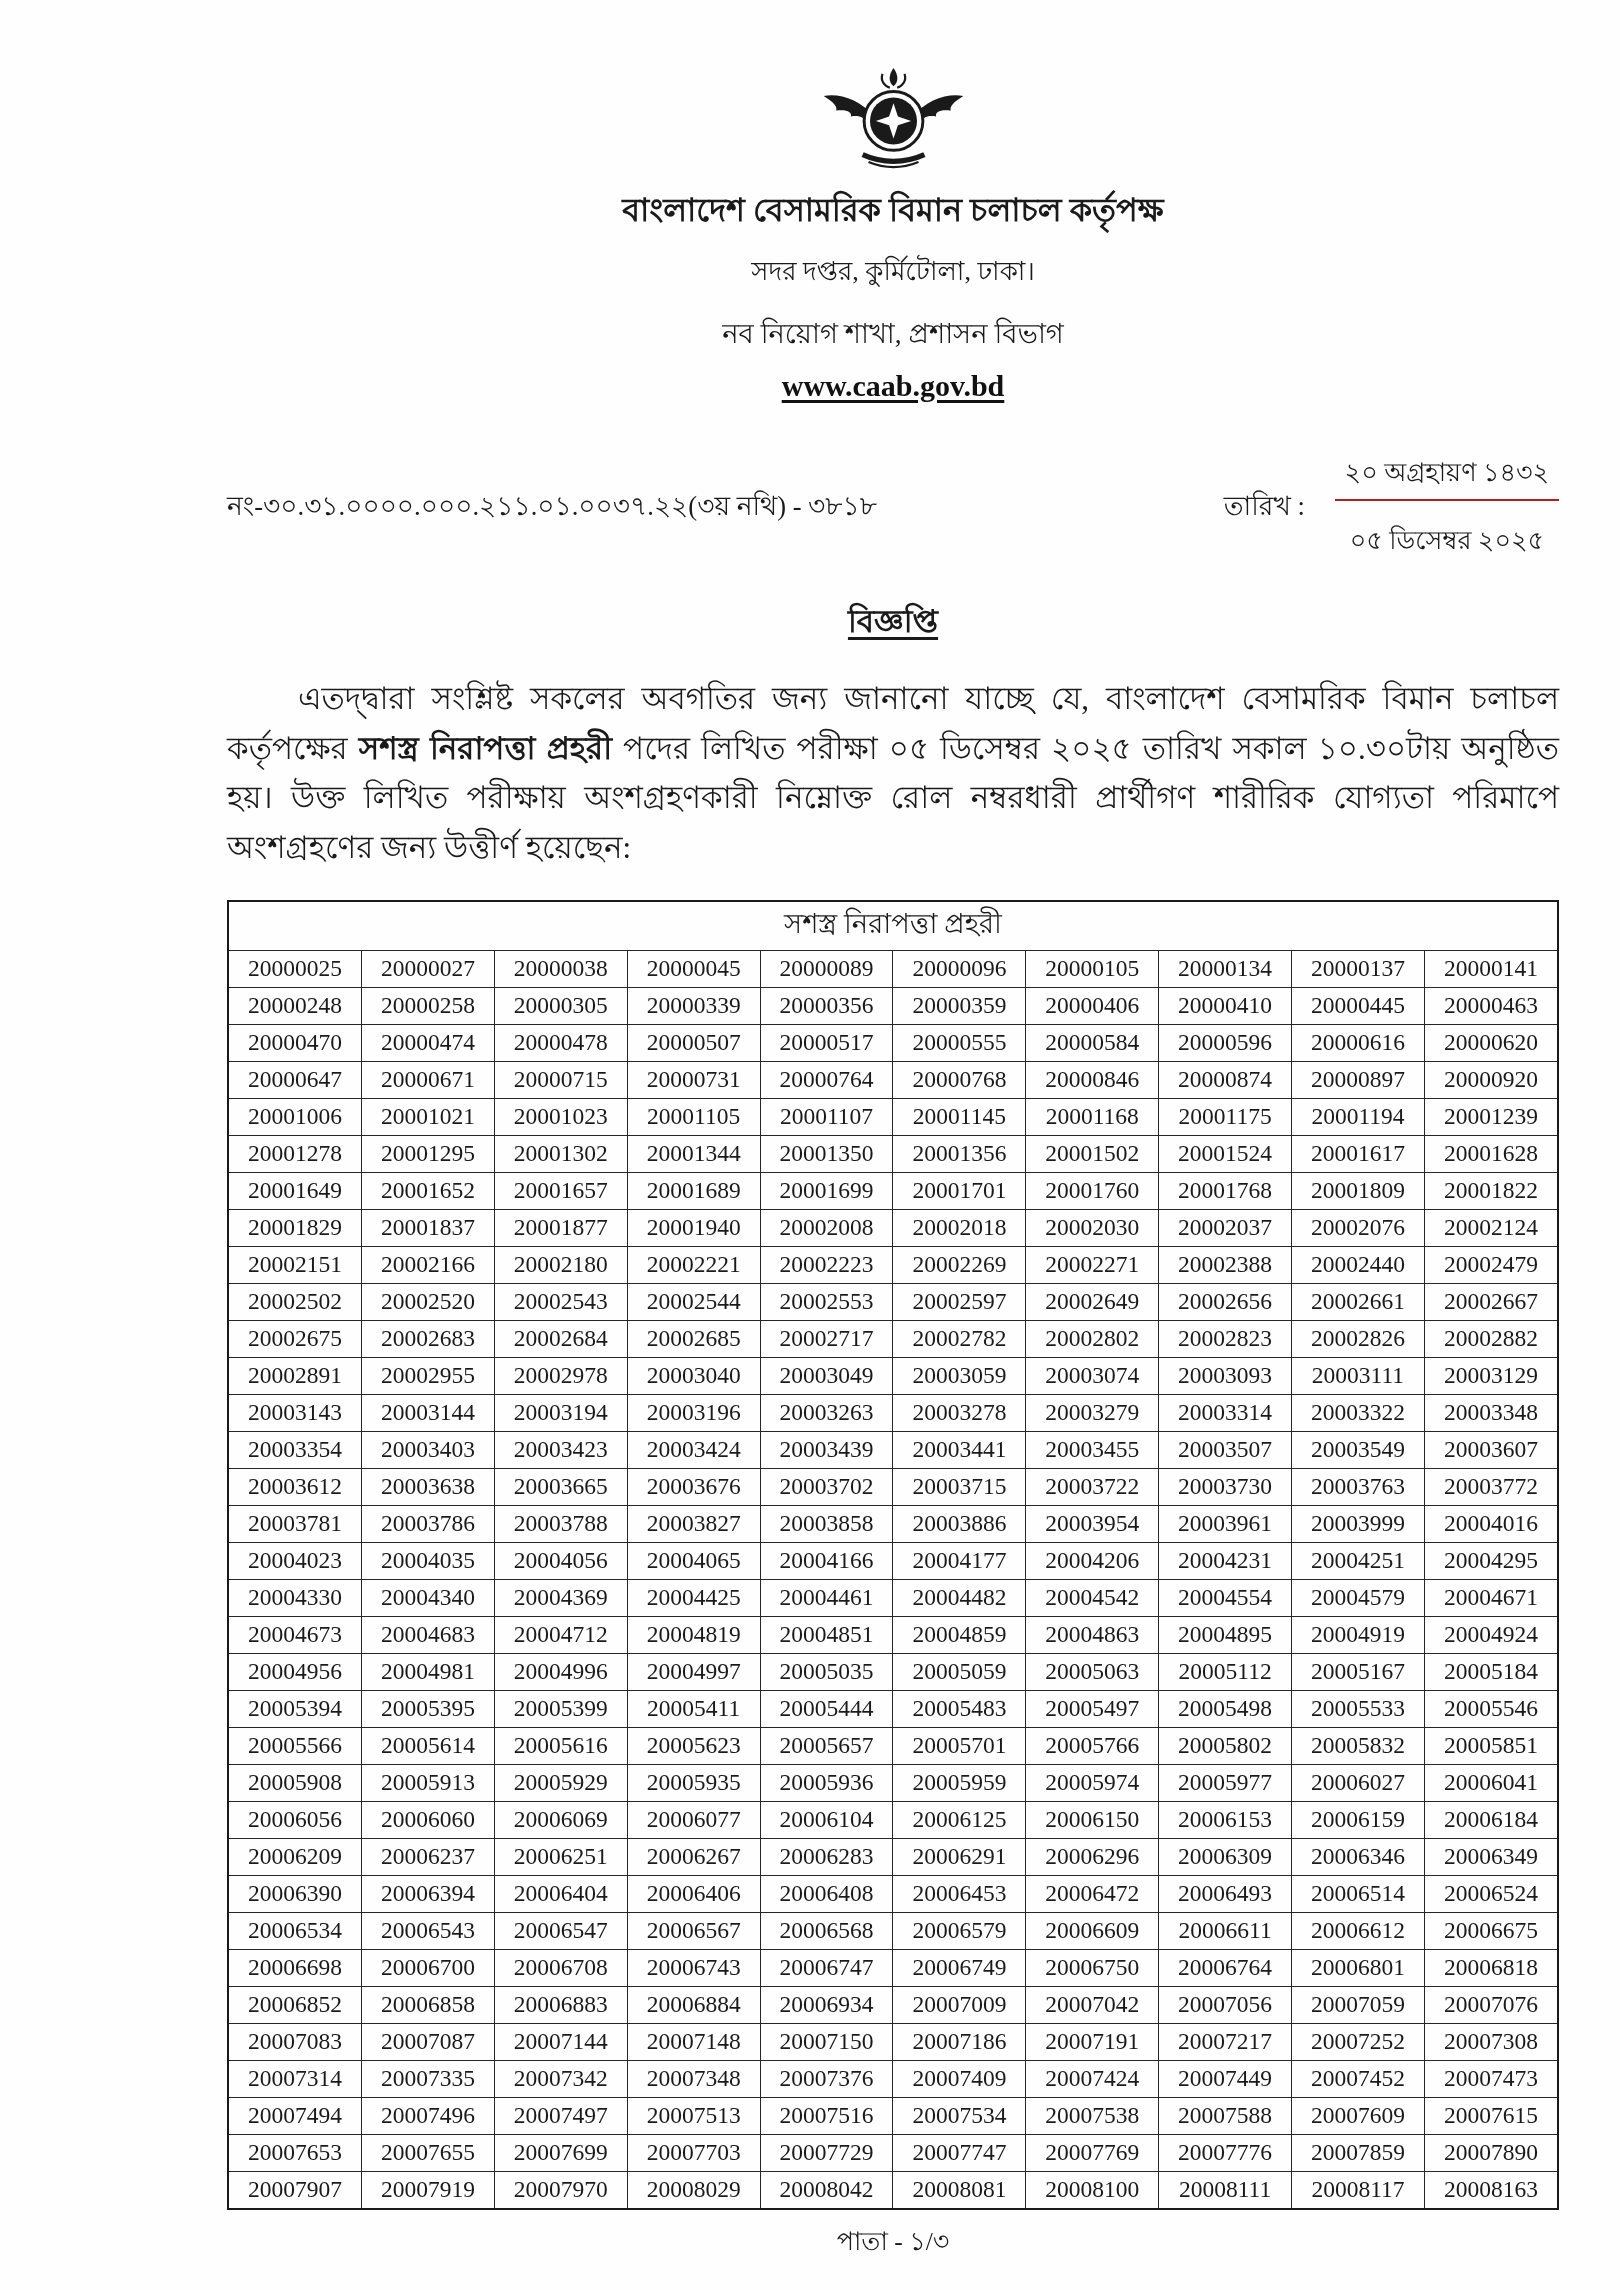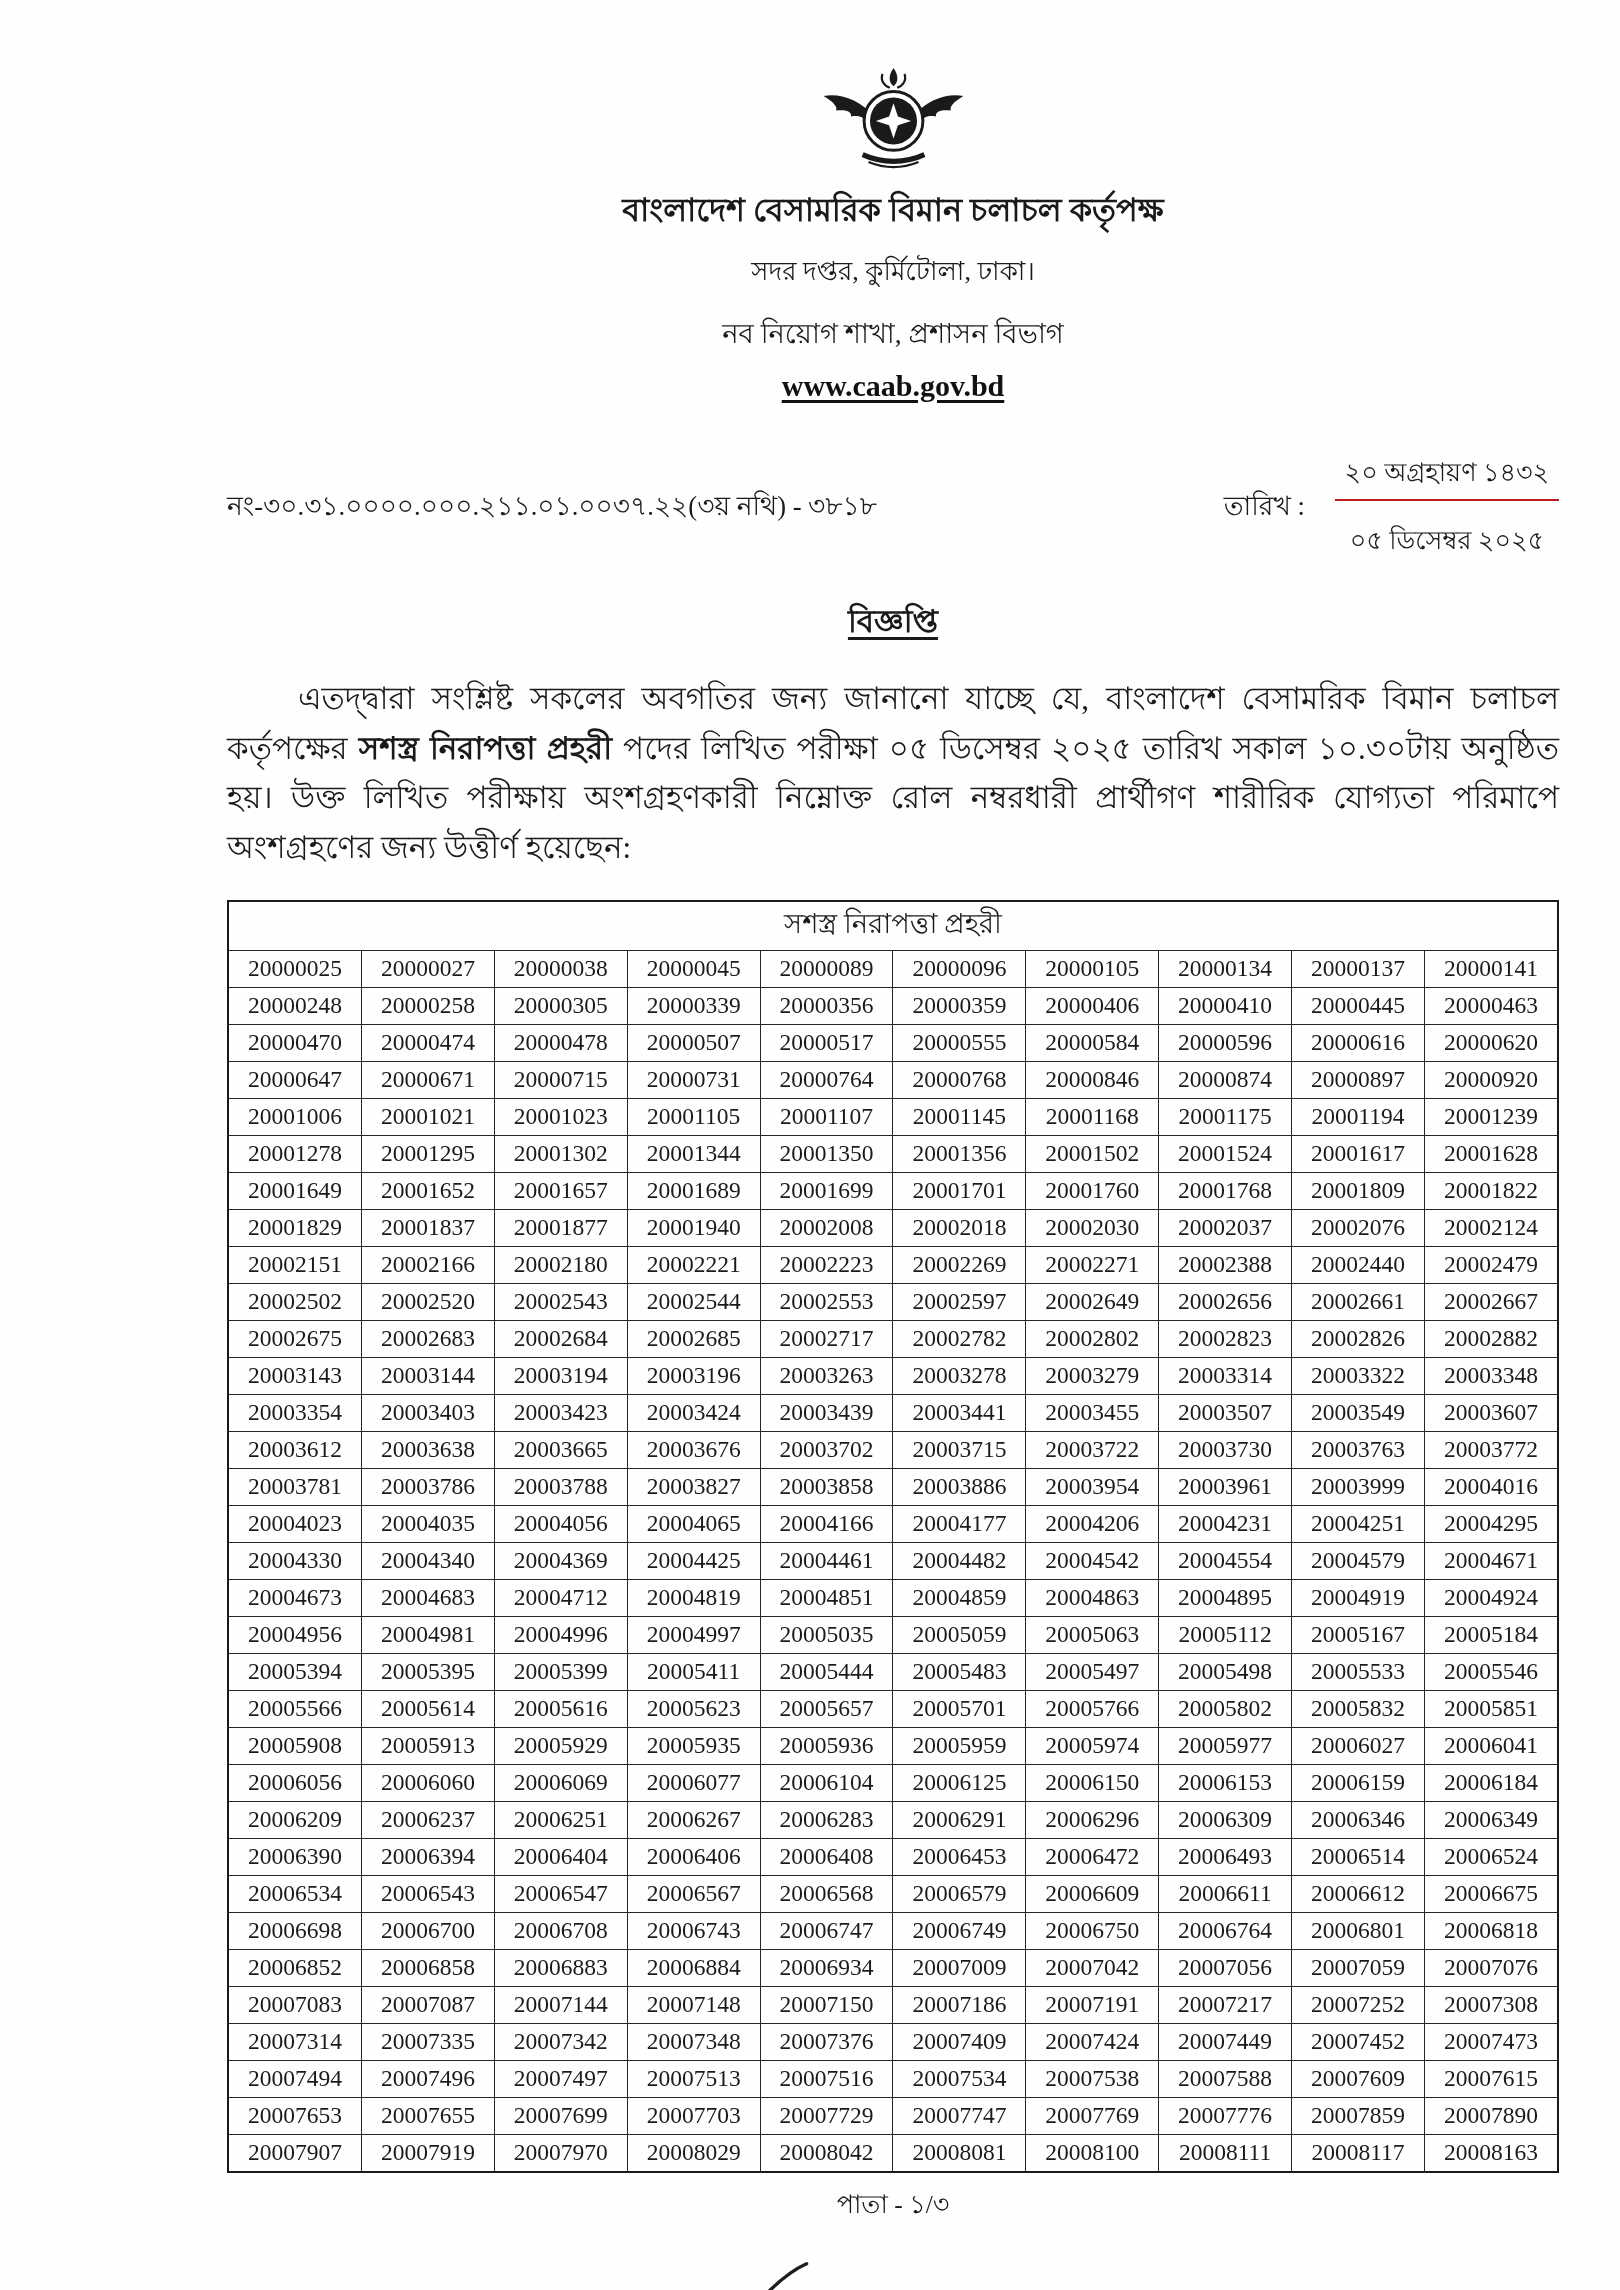--- a/index.html
+++ b/index.html
@@ -269,20 +269,32 @@
           <td>20002684</td>
           <td>20002685</td>
           <td>20002717</td>
           <td>20002782</td>
           <td>20002802</td>
           <td>20002823</td>
           <td>20002826</td>
           <td>20002882</td>
         </tr>
         <tr>
+          <td>20002891</td>
+          <td>20002955</td>
+          <td>20002978</td>
+          <td>20003040</td>
+          <td>20003049</td>
+          <td>20003059</td>
+          <td>20003074</td>
+          <td>20003093</td>
+          <td>20003111</td>
+          <td>20003129</td>
+        </tr>
+        <tr>
           <td>20003143</td>
           <td>20003144</td>
           <td>20003194</td>
           <td>20003196</td>
           <td>20003263</td>
           <td>20003278</td>
           <td>20003279</td>
           <td>20003314</td>
           <td>20003322</td>
           <td>20003348</td>

